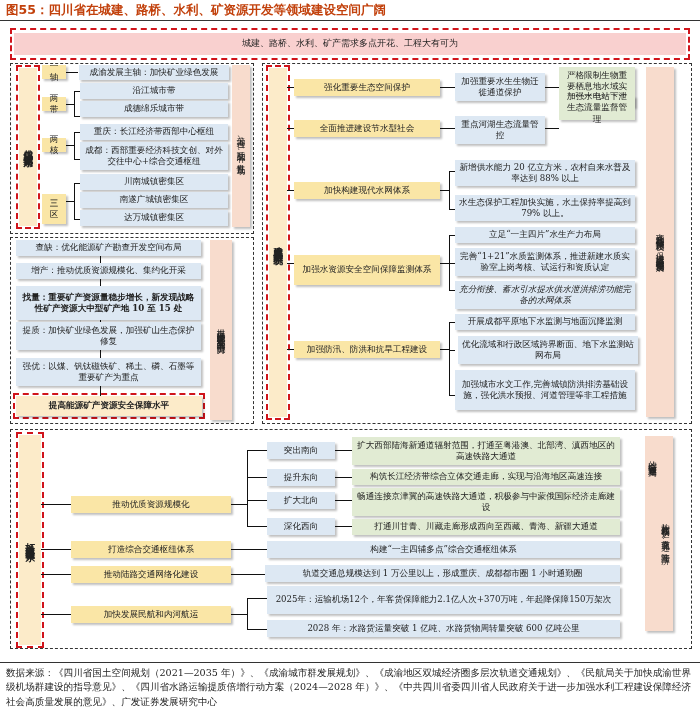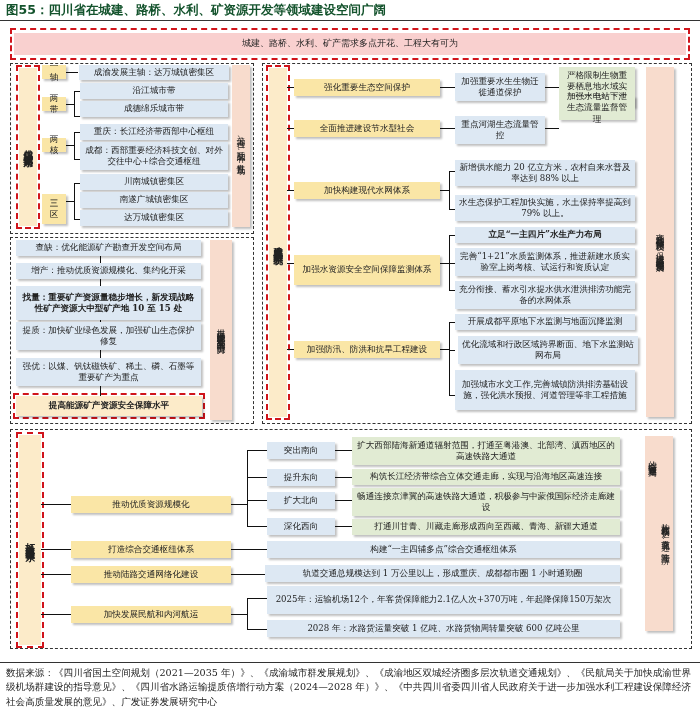--- a/index.html
+++ b/index.html
@@ -1,18 +1,18 @@
 <!DOCTYPE html>
 <html><head>
 <meta charset="utf-8">
 <style>
   * { box-sizing: border-box; margin: 0; padding: 0; }
   body { width: 700px; height: 727px; background: #fff; font-family: "DejaVu Serif", "Liberation Serif", serif; color: #222; position: relative; overflow: hidden; }
   .abs { position: absolute; }
-  .title { left: 6px; top: 2px; font-family: "DejaVu Sans", "Liberation Sans", sans-serif; font-weight: bold; font-size: 12.5px; color: #14532d; }
+  .title { left: 6px; top: 2px; font-family: "DejaVu Sans", "Liberation Sans", sans-serif; font-weight: bold; font-size: 12.5px; color: #c2410c; }
   .title-rule { left: 0; top: 20px; width: 700px; height: 1px; background: #333; }
   .dash-red { border: 2px dashed #d0141b; }
   .dash-black { border: 1.6px dashed #333; }
   .box { display: flex; align-items: center; justify-content: center; text-align: center; font-size: 8.6px; line-height: 1.3; box-shadow: 2px 2px 2px rgba(0,0,0,0.25); padding: 1px 4px; }
   .blue { background: #dde8f3; }
   .yellow { background: #fae6a6; }
   .green { background: #e1ebd3; }
   .peach { background: #f8dccd; }
   .cream { background: #fcebc9; }
   .pink { background: #f9d0cf; }
@@ -47,21 +47,21 @@
 <div class="line" style="left:74px;top:116px;width:6px;height:1px;"></div>
 <div class="line" style="left:66px;top:145px;width:8px;height:1px;"></div>
 <div class="line" style="left:74px;top:132px;width:1px;height:27px;"></div>
 <div class="line" style="left:74px;top:132px;width:6px;height:1px;"></div>
 <div class="line" style="left:74px;top:159px;width:6px;height:1px;"></div>
 <div class="line" style="left:66px;top:201px;width:8px;height:1px;"></div>
 <div class="line" style="left:74px;top:183px;width:1px;height:36px;"></div>
 <div class="line" style="left:74px;top:183px;width:6px;height:1px;"></div>
 <div class="line" style="left:74px;top:219px;width:6px;height:1px;"></div>
 
-<div class="abs box blue" style="left:79px;top:65px;width:150px;height:15px;">成渝发展主轴：达万城镇密集区</div>
+<div class="abs box blue" style="left:79px;top:65px;width:150px;height:15px;">成渝发展主轴：加快矿业绿色发展</div>
 <div class="abs box blue" style="left:80px;top:83px;width:148px;height:16px;">沿江城市带</div>
 <div class="abs box blue" style="left:80px;top:101px;width:148px;height:16px;">成德绵乐城市带</div>
 <div class="abs box blue" style="left:80px;top:124px;width:148px;height:16px;">重庆：长江经济带西部中心枢纽</div>
 <div class="abs box blue" style="left:80px;top:142px;width:148px;height:28px;">成都：西部重要经济科技文创、对外交往中心+综合交通枢纽</div>
 <div class="abs box blue" style="left:80px;top:174px;width:148px;height:16px;">川南城镇密集区</div>
 <div class="abs box blue" style="left:80px;top:192px;width:148px;height:16px;">南遂广城镇密集区</div>
 <div class="abs box blue" style="left:80px;top:210px;width:148px;height:16px;">达万城镇密集区</div>
 
 <div class="abs box peach vtext" style="left:232px;top:65px;width:18px;height:162px;padding:0;">分工合理、功能互补、良性互动</div>
 
@@ -107,23 +107,23 @@
 <div class="line" style="left:449px;top:171px;width:6px;height:1px;"></div>
 <div class="line" style="left:449px;top:209px;width:6px;height:1px;"></div>
 <div class="abs box blue" style="left:455px;top:160px;width:180px;height:26px;">新增供水能力 20 亿立方米，农村自来水普及率达到 88% 以上</div>
 <div class="abs box blue" style="left:455px;top:195px;width:180px;height:26px;">水生态保护工程加快实施，水土保持率提高到 79% 以上。</div>
 
 <div class="line" style="left:440px;top:263px;width:9px;height:1px;"></div>
 <div class="line" style="left:449px;top:235px;width:1px;height:55px;"></div>
 <div class="line" style="left:449px;top:235px;width:6px;height:1px;"></div>
 <div class="line" style="left:449px;top:263px;width:6px;height:1px;"></div>
 <div class="line" style="left:449px;top:290px;width:6px;height:1px;"></div>
-<div class="abs box blue" style="left:455px;top:227px;width:180px;height:16px;font-weight:bold;">立足“一主四片”水生产力布局</div>
+<div class="abs box blue" style="left:455px;top:227px;width:180px;height:16px;">立足“一主四片”水生产力布局</div>
 <div class="abs box blue" style="left:455px;top:248px;width:180px;height:28px;">完善“1+21”水质监测体系，推进新建水质实验室上岗考核、试运行和资质认定</div>
-<div class="abs box blue" style="left:455px;top:281px;width:180px;height:28px;">充分衔接、蓄水引水提水供水泄洪排涝功能完备的水网体系</div>
+<div class="abs box blue" style="left:455px;top:281px;width:180px;height:28px;font-style:italic;">充分衔接、蓄水引水提水供水泄洪排涝功能完备的水网体系</div>
 
 <div class="line" style="left:440px;top:349px;width:9px;height:1px;"></div>
 <div class="line" style="left:449px;top:322px;width:1px;height:74px;"></div>
 <div class="line" style="left:449px;top:322px;width:6px;height:1px;"></div>
 <div class="line" style="left:449px;top:350px;width:6px;height:1px;"></div>
 <div class="line" style="left:449px;top:395px;width:6px;height:1px;"></div>
 <div class="abs box blue" style="left:455px;top:314px;width:180px;height:16px;">开展成都平原地下水监测与地面沉降监测</div>
 <div class="abs box blue" style="left:458px;top:336px;width:180px;height:28px;">优化流域和行政区域跨界断面、地下水监测站网布局</div>
 <div class="abs box blue" style="left:455px;top:370px;width:180px;height:40px;">加强城市水文工作,完善城镇防洪排涝基础设施，强化洪水预报、河道管理等非工程措施</div>
 

